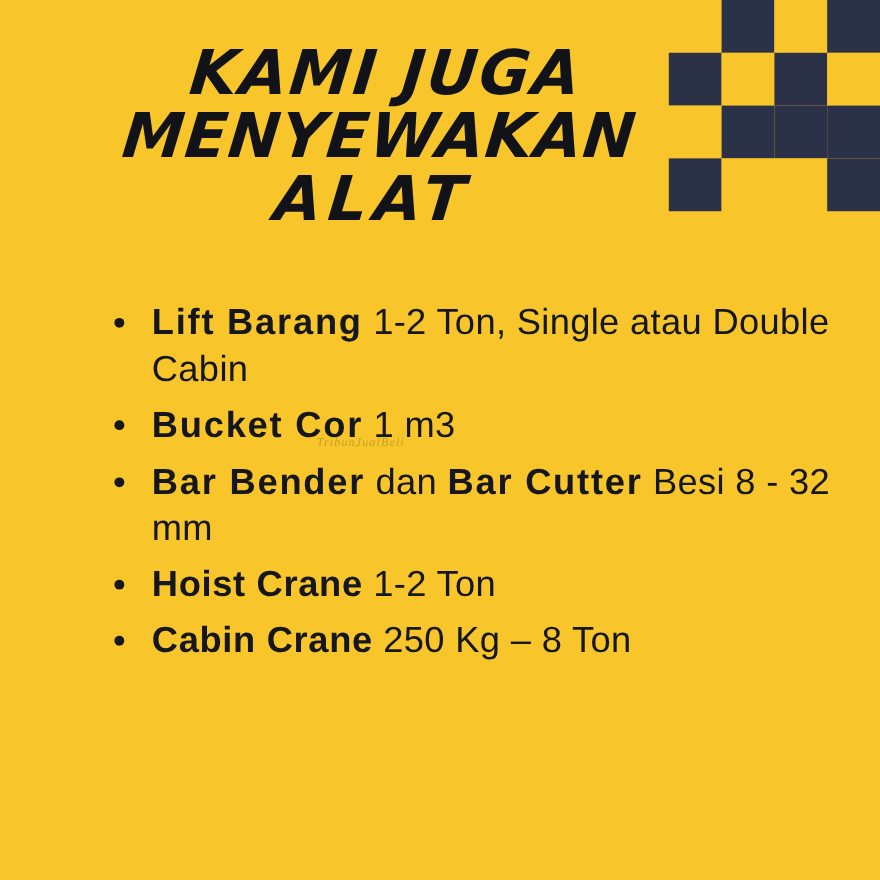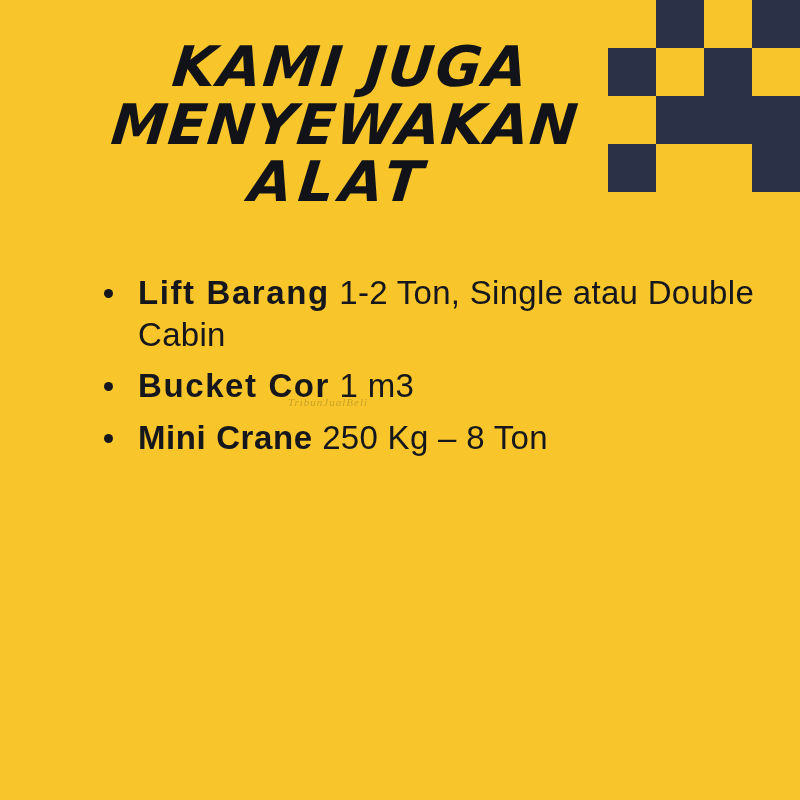--- a/index.html
+++ b/index.html
@@ -144,19 +144,25 @@
   </div>
 
   <ul class="list">
     <li>
       <b class="sp">Lift Barang</b><span> 1-2 Ton, Single atau Double Cabin</span>
     </li>
     <li>
       <b class="sp">Bucket Cor</b><span> 1 m3</span>
     </li>
     <li>
-      <b>Mini Crane</b><span> 250 Kg – 8 Ton</span>
+      <b class="sp">Bar Bender</b><span> dan </span><b class="sp">Bar Cutter</b><span> Besi 8 - 32 mm</span>
+    </li>
+    <li>
+      <b>Hoist Crane</b><span> 1-2 Ton</span>
+    </li>
+    <li>
+      <b>Cabin Crane</b><span> 250 Kg – 8 Ton</span>
     </li>
   </ul>
 
   <div class="watermark">TribunJualBeli</div>
 
 </div>
 
 </body></html>

